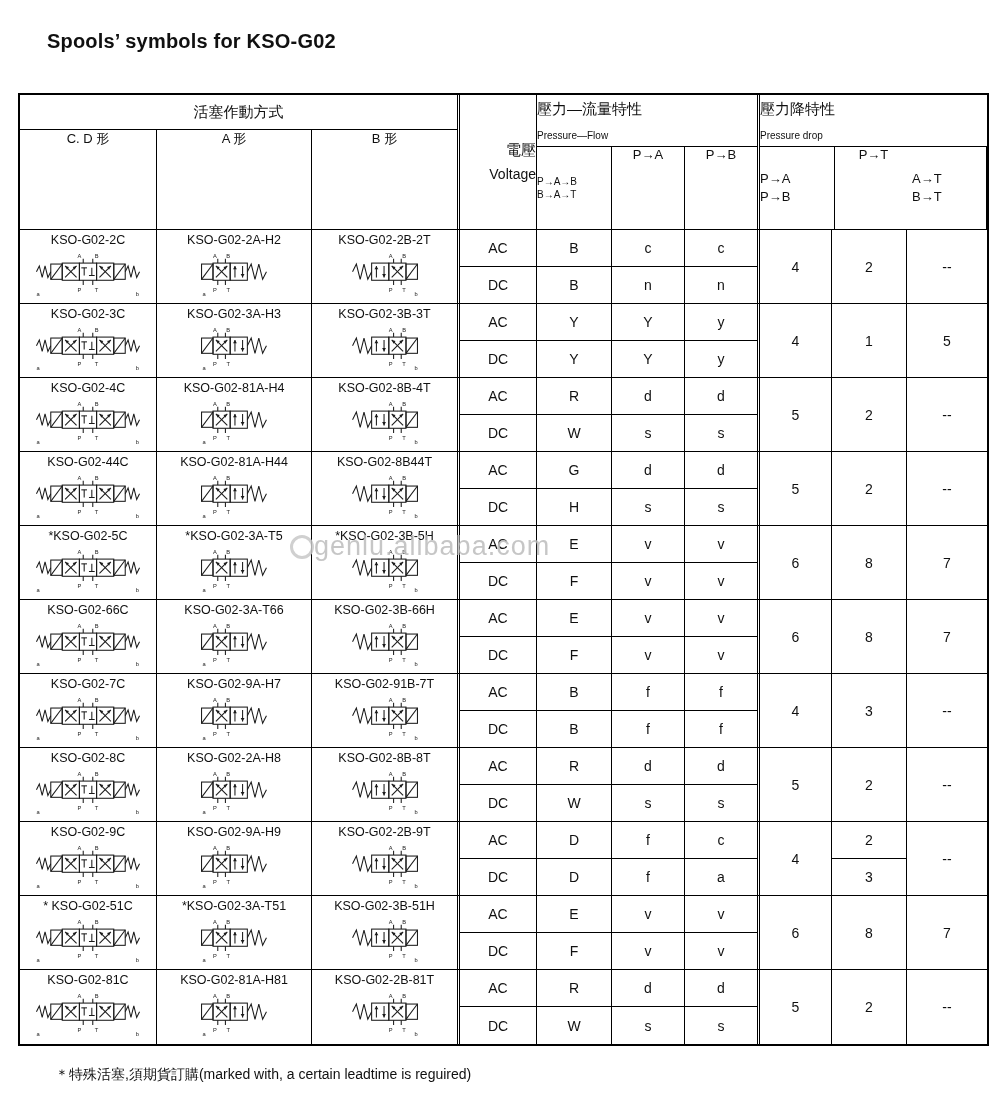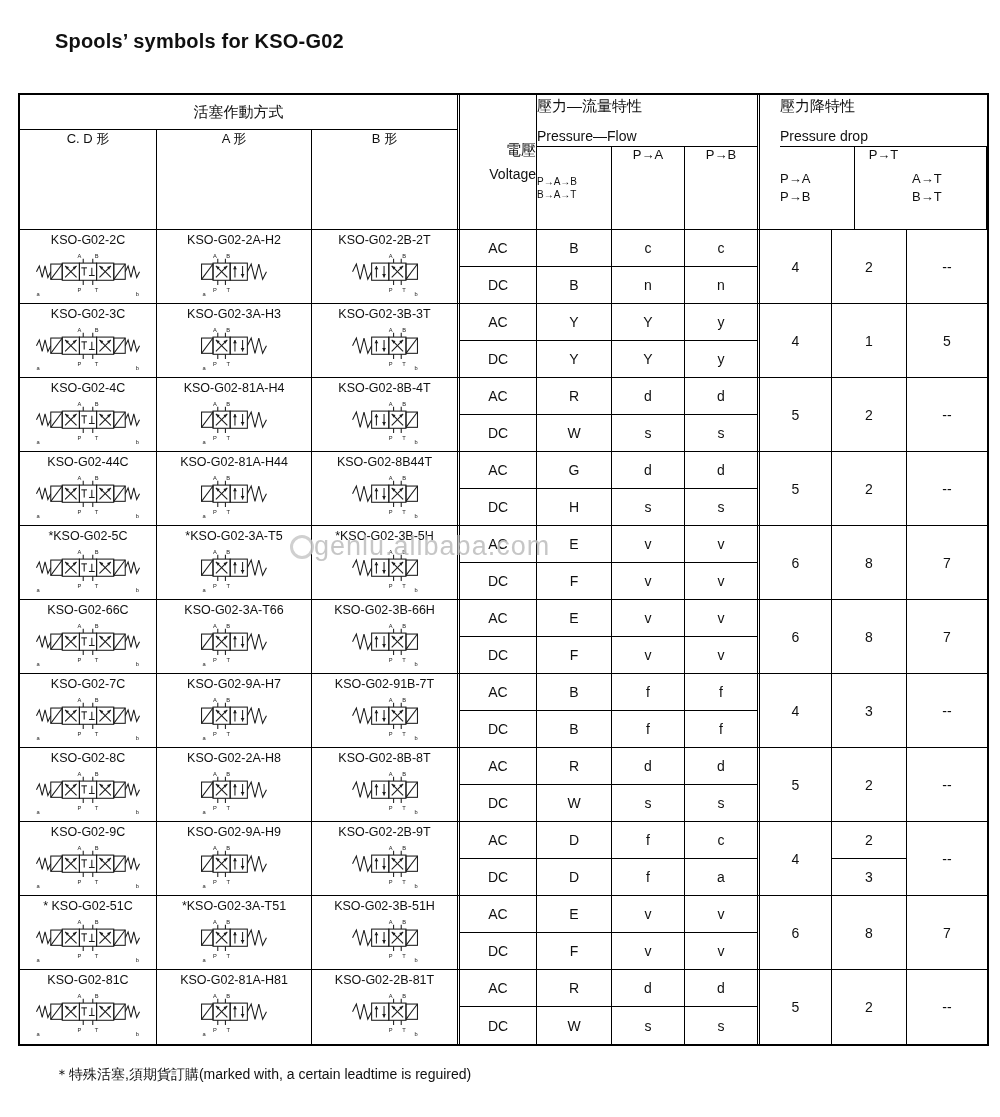--- a/index.html
+++ b/index.html
@@ -2,21 +2,21 @@
 <html><head>
 <meta charset="utf-8">
 <style>
   * { margin:0; padding:0; box-sizing:border-box; }
   html,body { background:#ffffff; }
   body {
     width:1000px; height:1117px; position:relative;
     font-family:"Liberation Sans","DejaVu Sans",sans-serif;
     color:#101010;
   }
-  .title { position:absolute; left:55px; top:30px; font-size:20px; font-weight:700; letter-spacing:.2px; }
+  .title { position:absolute; left:47px; top:30px; font-size:20px; font-weight:700; letter-spacing:.2px; }
 
   .tableWrap { position:absolute; left:18px; top:93px; width:971px; border:2px solid #000; background:transparent; }
 
   
   .thead { display:flex; height:135px; border-bottom:1px solid #000; }
   .left-head { width:437px; display:flex; flex-direction:column; }
   .lh-top { height:72px; border-bottom:1px solid #000; display:flex; flex-direction:column; align-items:center; justify-content:center; font-size:15px; line-height:1.6; }
   .lh-mid { height:35px; border-bottom:1px solid #000; display:flex; align-items:center; justify-content:center; font-size:15px; }
   .lh-cols { flex:1; display:flex; }
   .hcell { display:flex; justify-content:center; font-size:13px; }
@@ -25,23 +25,23 @@
   .wv{width:80px}.wf1{width:75px}.wf2{width:73px}.wf3{width:72px}
   .wd1{width:75px}.wd2{width:75px}.wd3{width:80px}
 
   .cell { border-right:1px solid #000; }
   .nor { border-right:none !important; }
   .dbl { border-left:3px double #000; }
 
   .volt-head { width:80px; border-left:3px double #000; border-right:1px solid #000; display:flex; flex-direction:column; align-items:flex-end; justify-content:center; font-size:15px; line-height:1.7; }
   .volt-head .en { font-size:14px; }
   .pf-head { width:220px; display:flex; flex-direction:column; }
-  .pd-head { width:230px; display:flex; flex-direction:column; border-left:3px double #000;padding-left:20px; }
+  .pd-head { width:230px; display:flex; flex-direction:column; border-left:3px double #000; }
   .sec-title { height:52px; border-bottom:1px solid #000; display:flex; flex-direction:column; align-items:flex-start; justify-content:center; font-size:15px; line-height:1.6; }
-  .sec-title .en { font-size:14px;margin-top:7px; }
+  .sec-title .en { font-size:10px;margin-top:7px; }
   .sub-cols { flex:1; display:flex; }
   .two-line { flex-direction:column; line-height:1.35; }
   .pfc1 span { font-size:10px; }
   .pd-head .sub-cols .hcell { font-size:13px; }
   .pd-head .wd3 { width:auto; flex:1; }
   .arrowcol { font-size:13px; }
 
   
   .trow { display:flex; height:74px; border-bottom:1px solid #000; }
   .trow.last { border-bottom:none; }

